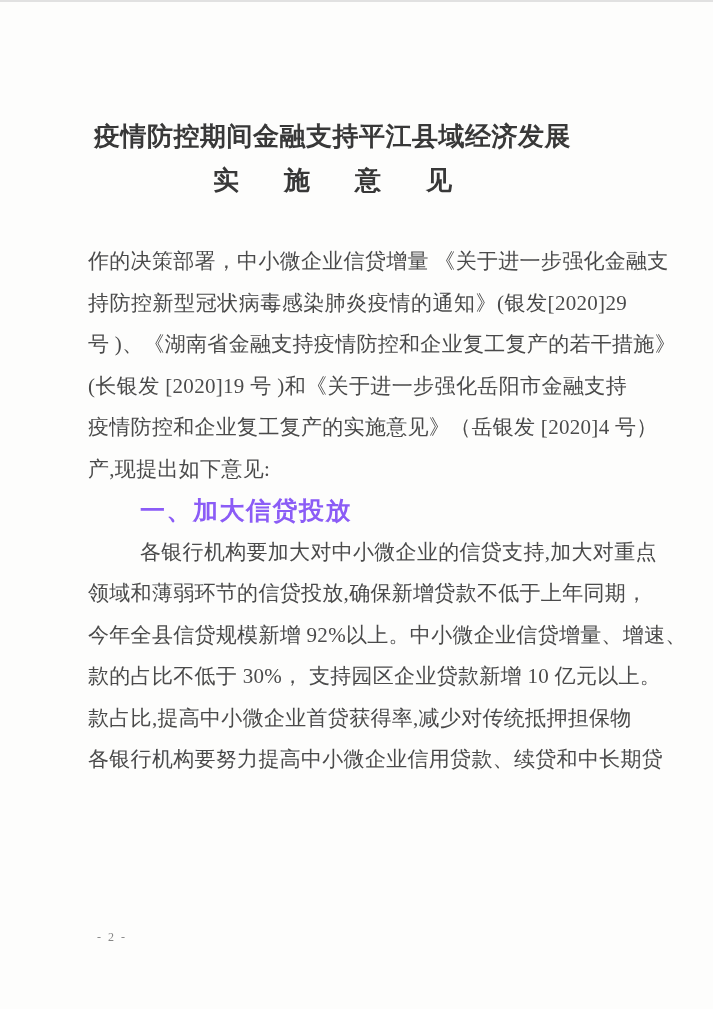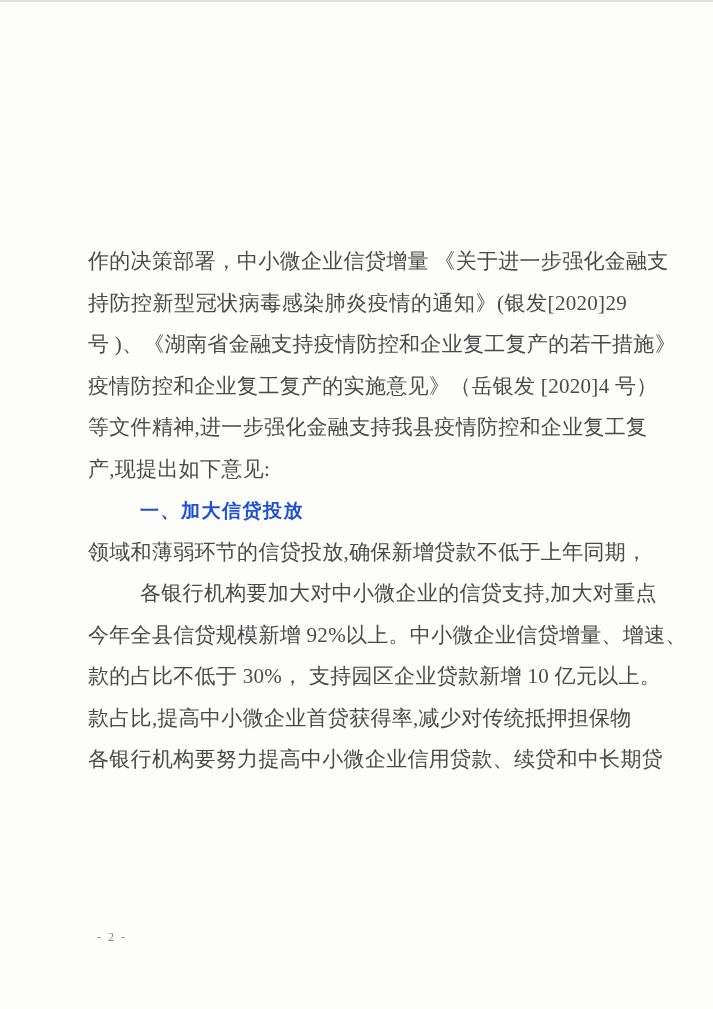--- a/index.html
+++ b/index.html
@@ -68,22 +68,22 @@
   }
   .line.first {
     text-indent: 52px;
   }
   .line.short {
     text-align-last: left;
   }
   .line.heading {
     font-family: "Liberation Sans", "DejaVu Sans", sans-serif;
     font-weight: 600;
-    font-size: 19px;
-    color: #1d4ed8;
+    font-size: 25px;
+    color: #8b5cf6;
     letter-spacing: 1.5px;
     text-align-last: left;
     text-indent: 52px;
   }
   .page-number {
     position: absolute;
     left: 97px;
     top: 930px;
     font-size: 12px;
     color: #858585;
@@ -92,34 +92,36 @@
   }
 </style>
 </head>
 <body>
 
 <div class="page">
 
   <div class="top-edge"></div>
 
   <div class="title-block">
+    <div class="title-l1">疫情防控期间金融支持平江县域经济发展</div>
+    <div class="title-l2"><span class="spaced">实施意见</span></div>
   </div>
 
   <div class="body-text">
     <div class="line">作的决策部署，中小微企业信贷增量 《关于进一步强化金融支</div>
     <div class="line">持防控新型冠状病毒感染肺炎疫情的通知》(银发[2020]29</div>
     <div class="line">号 )、《湖南省金融支持疫情防控和企业复工复产的若干措施》</div>
+    <div class="line">(长银发 [2020]19 号 )和《关于进一步强化岳阳市金融支持</div>
     <div class="line">疫情防控和企业复工复产的实施意见》（岳银发 [2020]4 号）</div>
-    <div class="line">等文件精神,进一步强化金融支持我县疫情防控和企业复工复</div>
     <div class="line short">产,现提出如下意见:</div>
 
     <div class="line heading">一、加大信贷投放</div>
 
+    <div class="line first">各银行机构要加大对中小微企业的信贷支持,加大对重点</div>
     <div class="line">领域和薄弱环节的信贷投放,确保新增贷款不低于上年同期，</div>
-    <div class="line first">各银行机构要加大对中小微企业的信贷支持,加大对重点</div>
     <div class="line">今年全县信贷规模新增 92%以上。中小微企业信贷增量、增速、</div>
     <div class="line">款的占比不低于 30%， 支持园区企业贷款新增 10 亿元以上。</div>
     <div class="line">款占比,提高中小微企业首贷获得率,减少对传统抵押担保物</div>
     <div class="line">各银行机构要努力提高中小微企业信用贷款、续贷和中长期贷</div>
   </div>
 
   <div class="page-number">- 2 -</div>
 
 </div>
 

